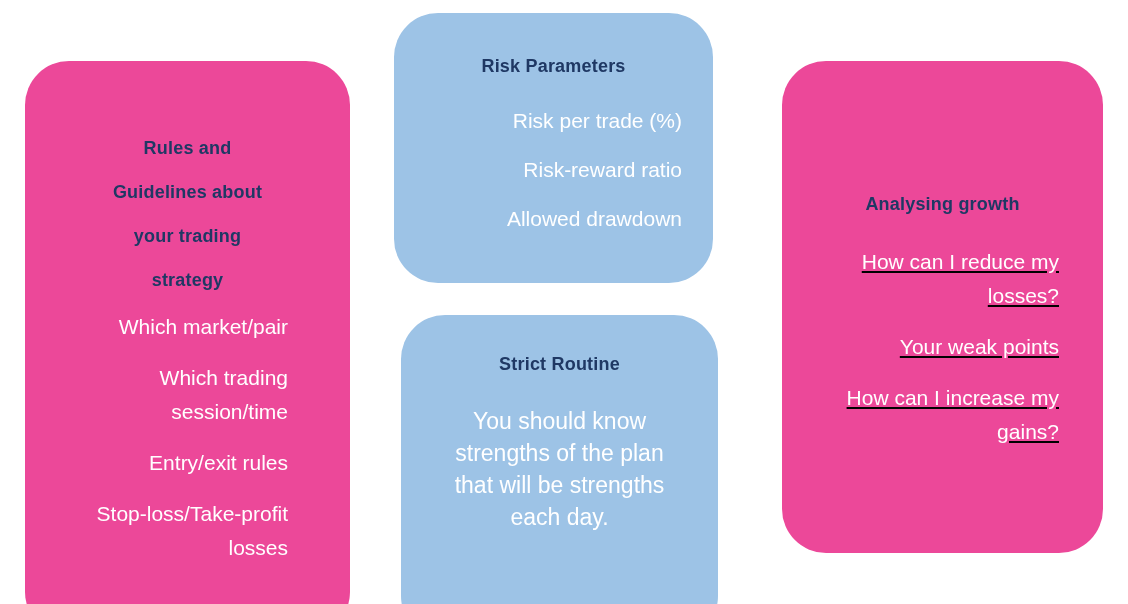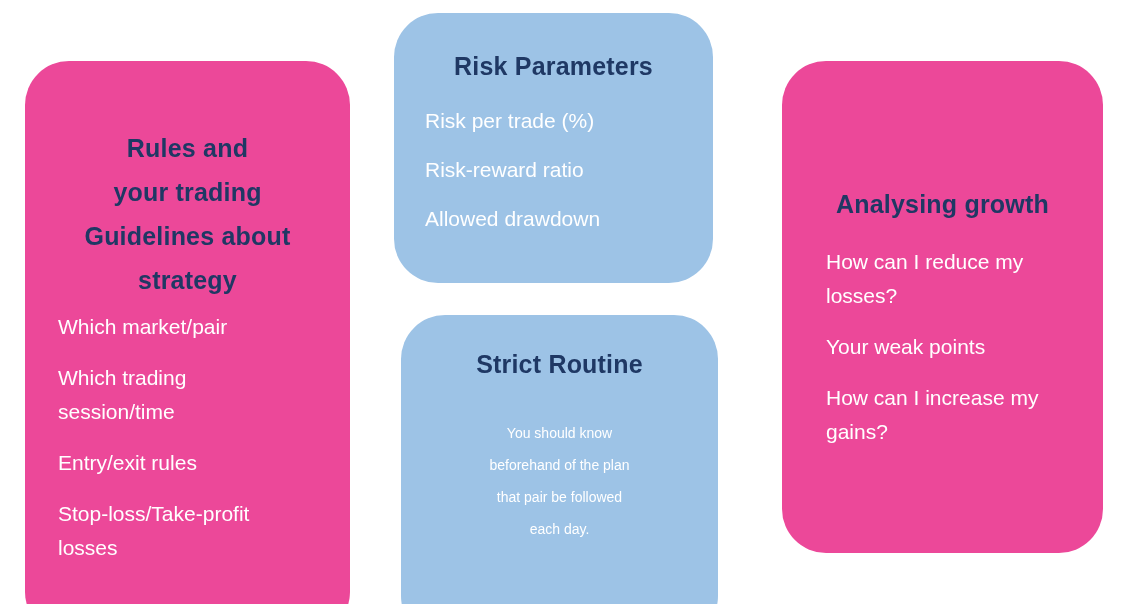--- a/index.html
+++ b/index.html
@@ -11,51 +11,51 @@
   .card { position:absolute; border-radius:44px; }
   .green { background:#ec4899;margin-top:48px; }
   .blue  { background:#9dc3e6; }
 
   .card-rules   { left:25px;  top:13px;  width:325px; height:575px; padding:65px 33px 0; }
   .card-risk    { left:394px; top:13px;  width:319px; height:270px; padding:36px 31px 0; }
   .card-routine { left:401px; top:315px; width:317px; height:325px; padding:32px 12px 0; }
   .card-growth  { left:782px; top:13px;  width:321px; height:492px; padding:126px 44px 0; }
 
   .card-title {
-    color:#1f3864; font-weight:bold; font-size:25px;
+    color:#1f3864; font-weight:bold; font-size:18px;
     text-align:center; line-height:34px; letter-spacing:0.2px;
   }
   .card-rules .card-title { line-height:44px; }
 
-  .items { margin-top:8px; }
+  .items { margin-top:8px;text-align:right; }
   .card-risk .items   { margin-top:21px; }
-  .card-growth .items { margin-top:24px; }
+  .card-growth .items { margin-top:24px;text-decoration:underline; }
 
   .item {
     color:#ffffff; font-size:21px; line-height:34px; margin-bottom:17px;
   }
   .card-risk .item   { margin-bottom:15px; }
   .card-rules .item  { max-width:230px; }
   .card-growth .item { max-width:245px; }
 
   .routine-body {
-    margin-top:36px; color:#ffffff; font-size:14px;
+    margin-top:24px; color:#ffffff; font-size:23px;
     line-height:32px; text-align:center;
   }
 </style>
 </head>
 <body>
 
 <main>
 
   <section class="card green card-rules">
     <div class="card-title">
       <div>Rules and</div>
+      <div>Guidelines about</div>
       <div>your trading</div>
-      <div>Guidelines about</div>
       <div>strategy</div>
     </div>
     <div class="items">
       <div class="item">Which market/pair</div>
       <div class="item">Which trading session/time</div>
       <div class="item">Entry/exit rules</div>
       <div class="item">Stop-loss/Take-profit losses</div>
     </div>
   </section>
 
@@ -65,22 +65,22 @@
       <div class="item">Risk per trade (%)</div>
       <div class="item">Risk-reward ratio</div>
       <div class="item">Allowed drawdown</div>
     </div>
   </section>
 
   <section class="card blue card-routine">
     <div class="card-title">Strict Routine</div>
     <div class="routine-body">
       <div>You should know</div>
-      <div>beforehand of the plan</div>
-      <div>that pair be followed</div>
+      <div>strengths of the plan</div>
+      <div>that will be strengths</div>
       <div>each day.</div>
     </div>
   </section>
 
   <section class="card green card-growth">
     <div class="card-title">Analysing growth</div>
     <div class="items">
       <div class="item">How can I reduce my losses?</div>
       <div class="item">Your weak points</div>
       <div class="item">How can I increase my gains?</div>

